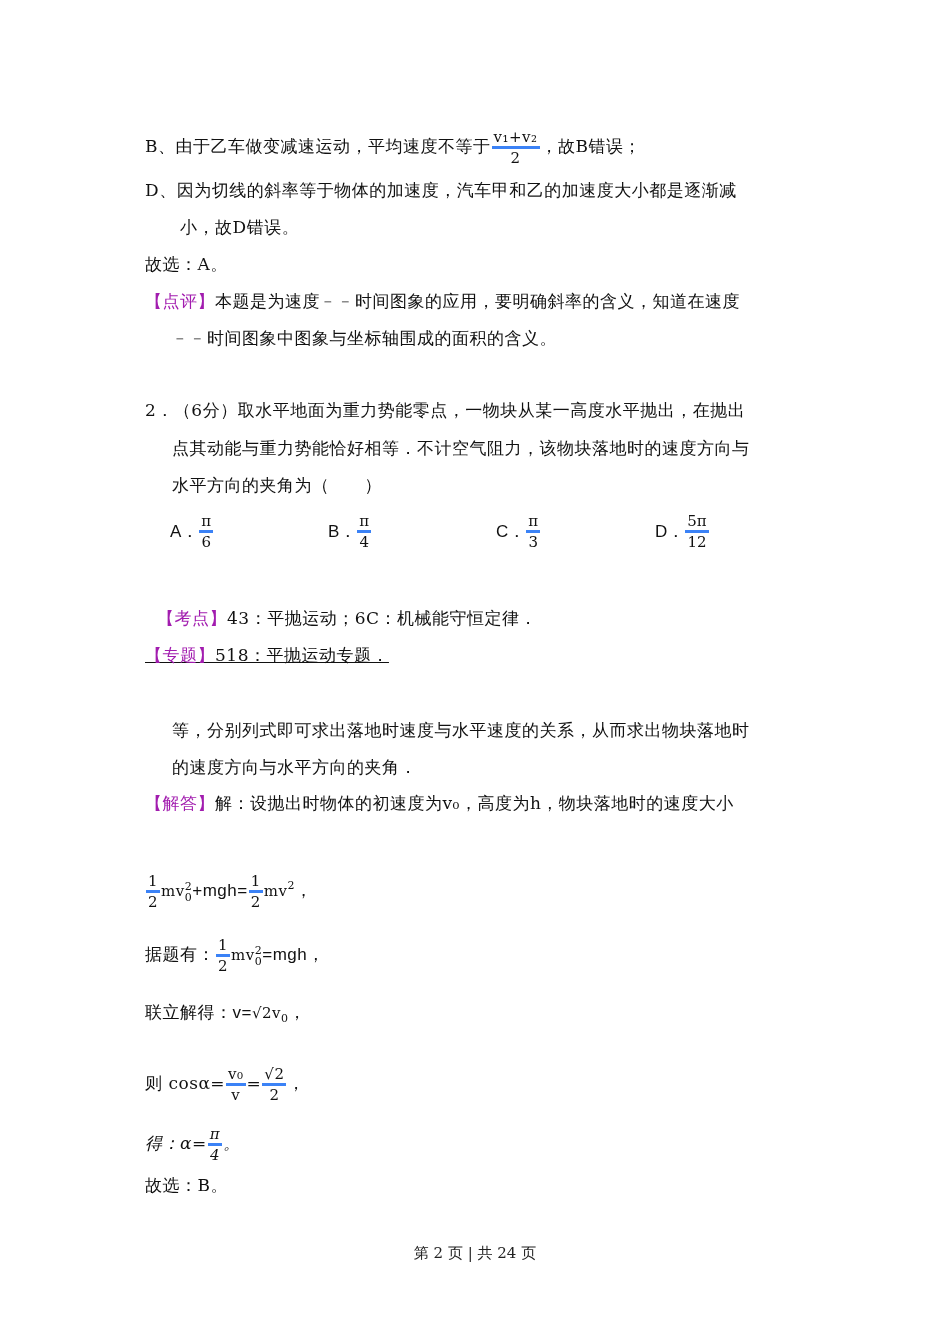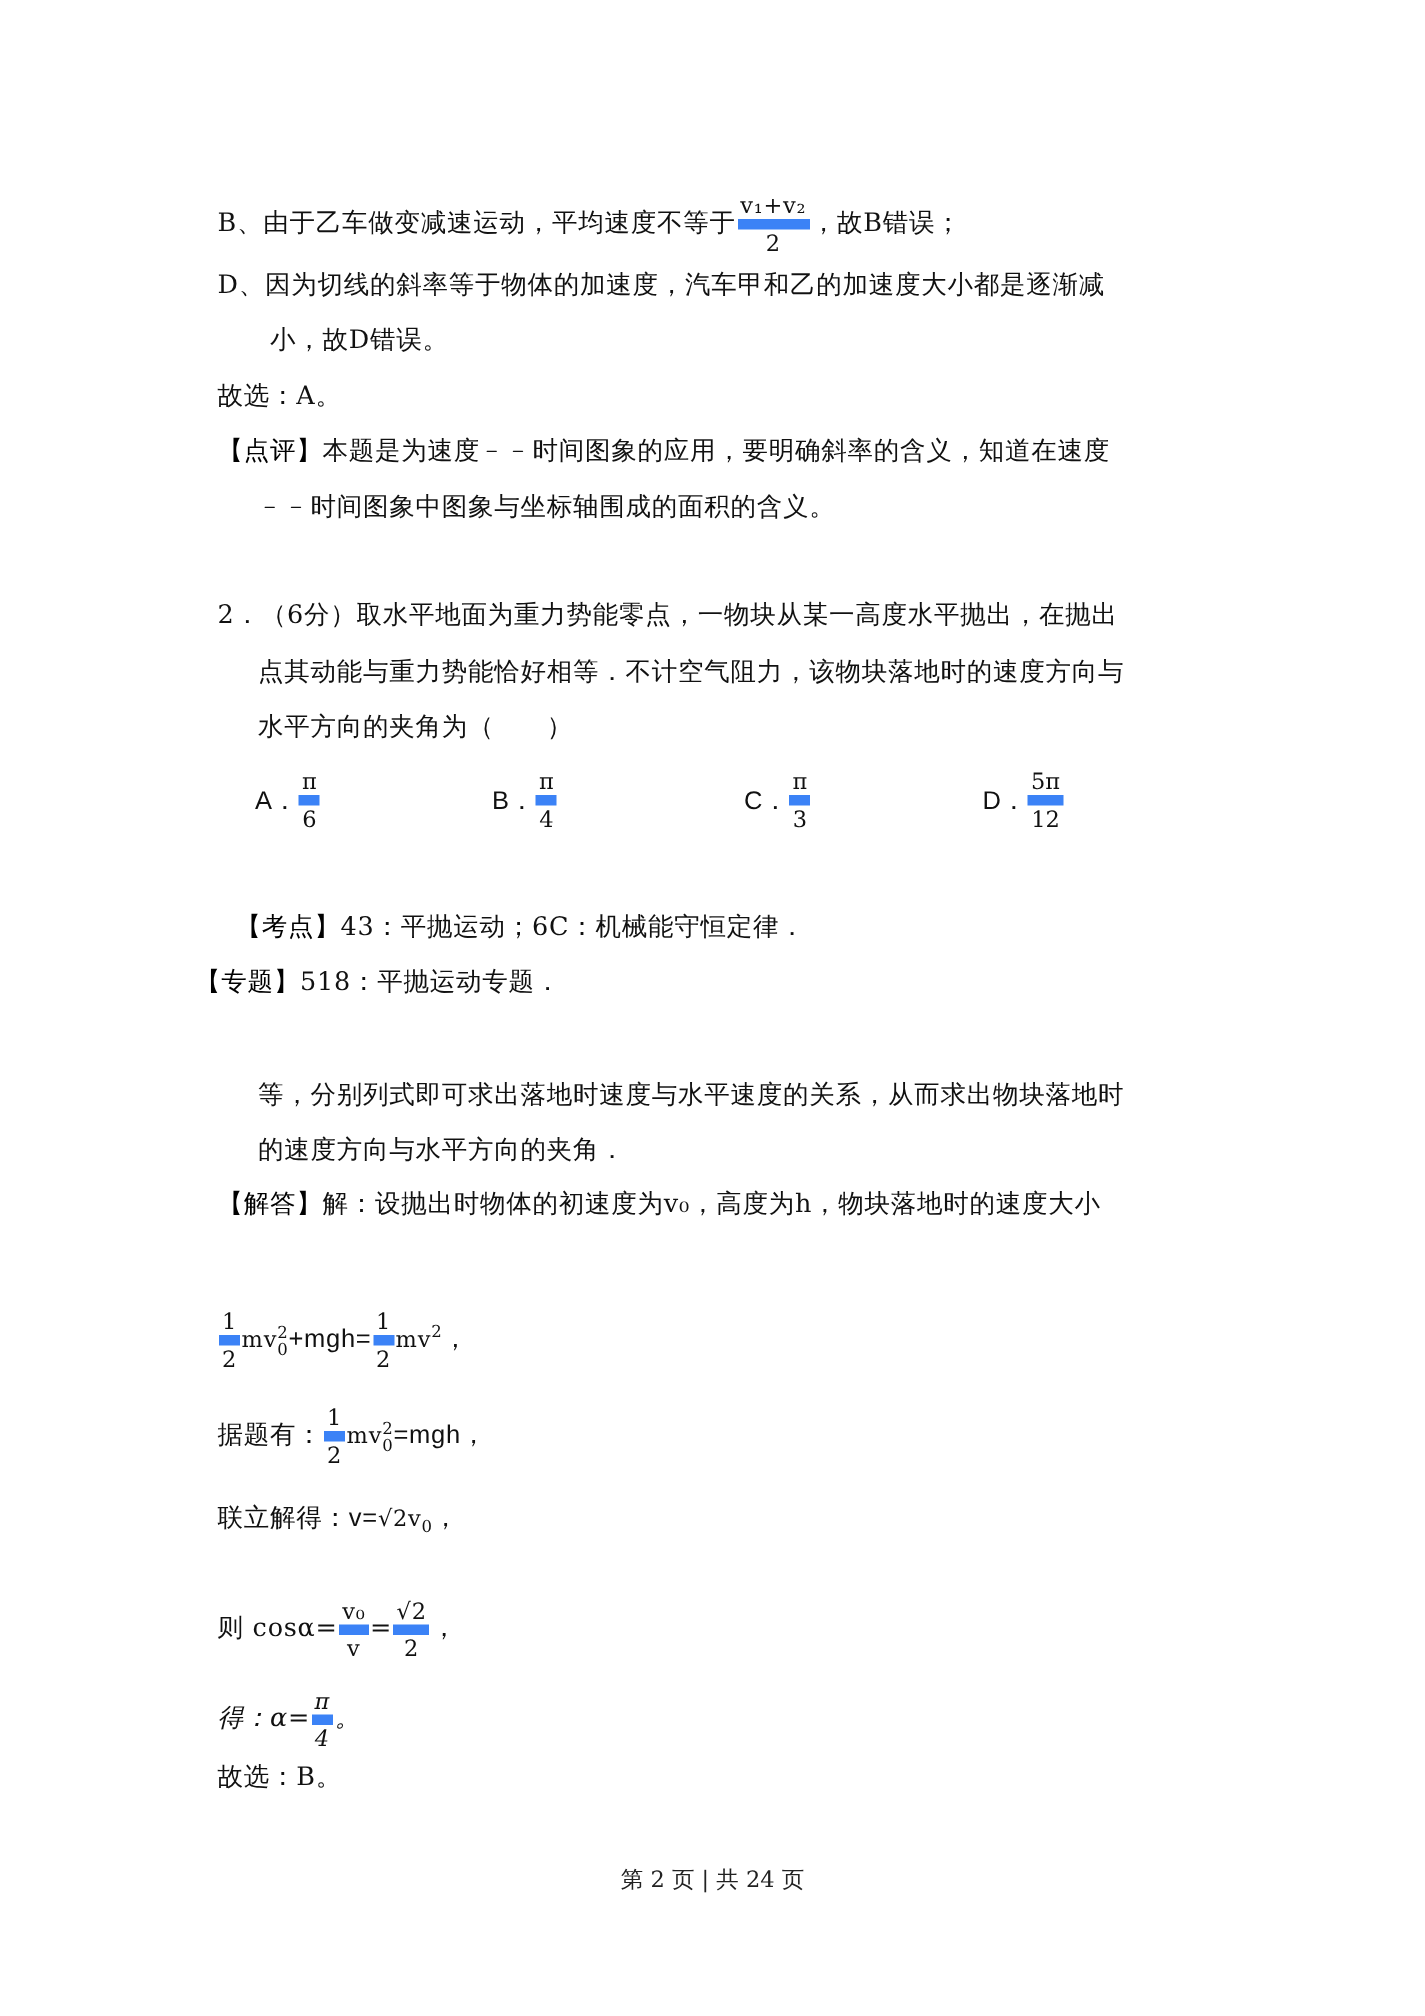--- a/index.html
+++ b/index.html
@@ -1,24 +1,24 @@
 <!DOCTYPE html>
 <html><head>
 <meta charset="utf-8">
 <style>
   html, body { margin: 0; padding: 0; background: #ffffff; }
   body { width: 950px; height: 1344px; position: relative; overflow: hidden;
          font-family: "DejaVu Serif", "Liberation Serif", serif; color: #111; }
   .page { position: absolute; left: 0; top: 0; width: 950px; height: 1344px; }
   .line { position: absolute; font-size: 17px; line-height: 20px; white-space: nowrap; letter-spacing: 0.5px; }
   .latin { font-family: "Liberation Sans", "DejaVu Sans", sans-serif; }
-  .tag { color: #000000; text-align: right; }
+  .tag { color: #a21caf; text-align: right; }
   .frac { display: inline-block; vertical-align: middle; text-align: center; margin: 0 1px;
           font-family: "DejaVu Serif", serif; font-size: 15px; line-height: 18px; }
-  .frac .num { display: block; border-bottom: 7px solid #3b82f6; padding: 0 2px; }
+  .frac .num { display: block; border-bottom: 3px solid #3b82f6; padding: 0 2px; }
   .frac .den { display: block; padding: 0 2px; }
   .math { font-family: "DejaVu Serif", serif; font-size: 15px; }
   sup, sub { font-size: 11px; font-family: "DejaVu Serif", serif; }
   .supsub { display: inline-block; vertical-align: middle; line-height: 11px; font-size: 11px;
             font-family: "DejaVu Serif", serif; text-align: left; }
   .supsub span { display: block; }
   .opt { position: absolute; font-size: 17px; font-family: "Liberation Sans", sans-serif; }
   .footer { position: absolute; top: 1244px; left: 0; width: 950px; text-align: center;
             font-size: 15px; color: #222; font-family: "DejaVu Serif", serif; }
 </style>
@@ -57,21 +57,21 @@
     <span style="vertical-align:middle">C．</span><span class="frac"><span class="num">π</span><span class="den">3</span></span>
   </div>
   <div class="opt" style="left:655px; top:512px;">
     <span style="vertical-align:middle">D．</span><span class="frac"><span class="num">5π</span><span class="den">12</span></span>
   </div>
 
   <div class="line" style="left:145px; top:608px;margin-left:12px;">
     <span class="tag">【考点】</span><span>43：平抛运动；6C：机械能守恒定律．</span>
   </div>
 
-  <div class="line" style="left:130px; top:645px;">
+  <div class="line" style="left:145px; top:645px;text-decoration:underline;">
     <span class="tag">【专题】</span><span>518：平抛运动专题．</span>
   </div>
 
   <div class="line" style="left:172px; top:720px;">等，分别列式即可求出落地时速度与水平速度的关系，从而求出物块落地时</div>
   <div class="line" style="left:172px; top:757px;">的速度方向与水平方向的夹角．</div>
 
   <div class="line" style="left:145px; top:793px;">
     <span class="tag">【解答】</span><span>解：设抛出时物体的初速度为v₀，高度为h，物块落地时的速度大小</span>
   </div>
 

